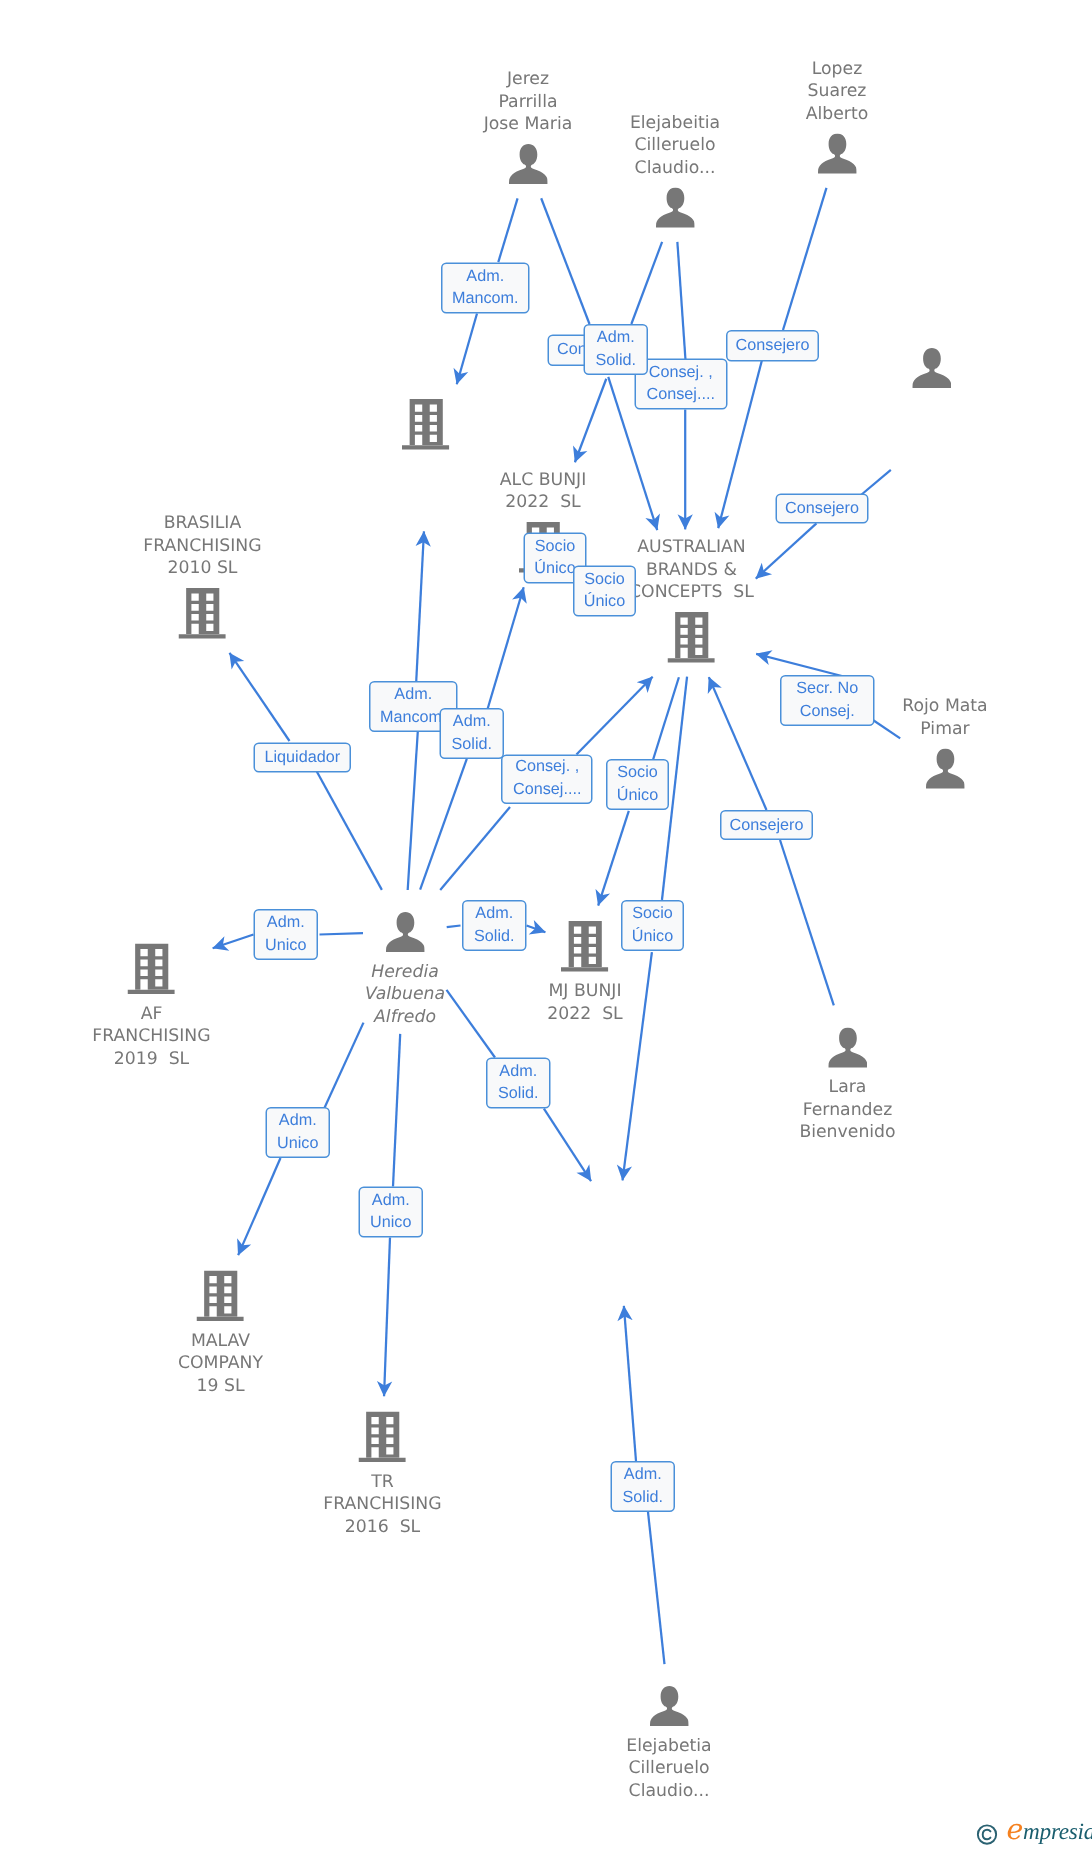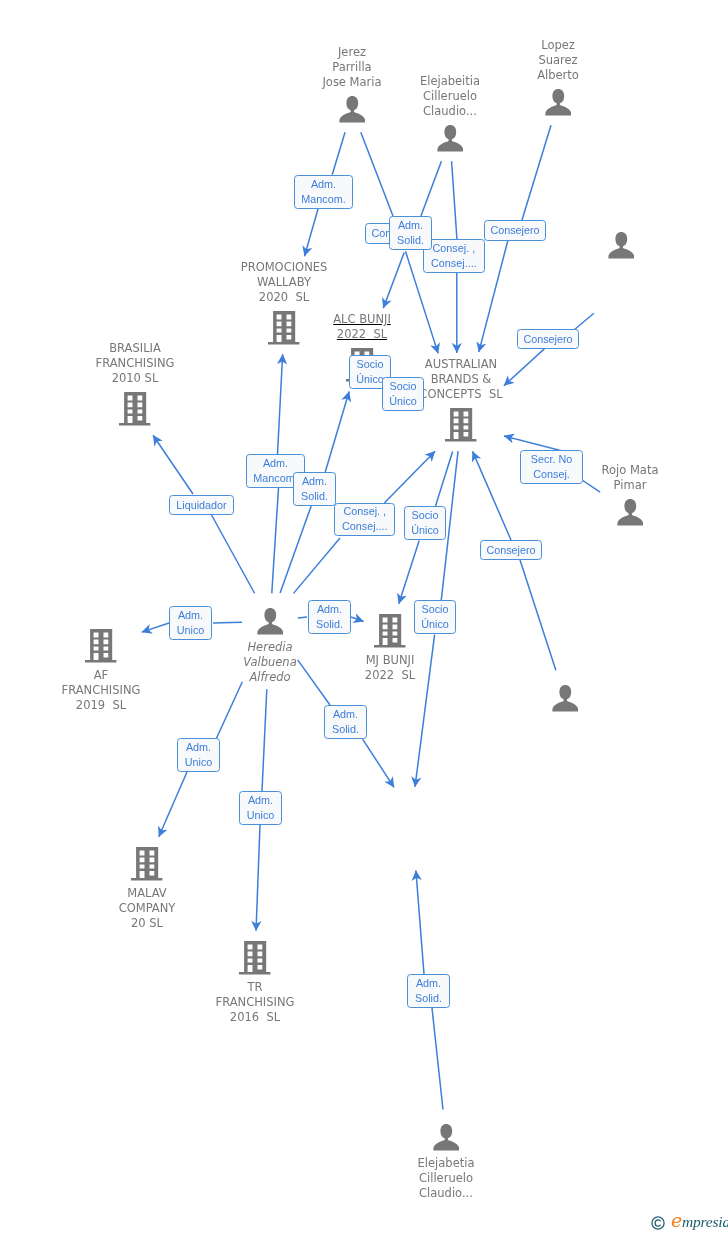--- a/index.html
+++ b/index.html
@@ -121,20 +121,23 @@
           <path fill="#777777" d="M13.25 0 C9.95 0 7.4 2.65 7.4 6.95 C7.4 10.45 8.85 13.0 10.75 13.75 C11.45 14.05 11.8 14.6 11.7 15.2 C11.6 15.9 10.95 16.35 9.75 16.75 C6.45 17.85 4.0 19.1 2.55 20.4 C0.95 21.85 0.35 23.3 0.35 25.5 L0.35 26.6 L26.25 26.6 L26.25 25.5 C26.25 23.3 25.65 21.85 24.05 20.4 C22.6 19.1 20.15 17.85 16.85 16.75 C15.65 16.35 15.0 15.9 14.9 15.2 C14.8 14.6 15.15 14.05 15.85 13.75 C17.75 13.0 19.2 10.45 19.2 6.95 C19.2 2.65 16.55 0 13.25 0 Z"></path>
         </svg>
       </div>
 </div>
 <div class="node" style="left:485.0px;top:685.0px;width:160px;height:77.4px;">
 <div class="iconwrap" style="height:26.6px;margin-bottom:5.8px">
         <svg class="icon" width="26.6" height="26.6" viewBox="0 0 26.6 26.6" xmlns="http://www.w3.org/2000/svg">
           <path fill="#777777" d="M13.25 0 C9.95 0 7.4 2.65 7.4 6.95 C7.4 10.45 8.85 13.0 10.75 13.75 C11.45 14.05 11.8 14.6 11.7 15.2 C11.6 15.9 10.95 16.35 9.75 16.75 C6.45 17.85 4.0 19.1 2.55 20.4 C0.95 21.85 0.35 23.3 0.35 25.5 L0.35 26.6 L26.25 26.6 L26.25 25.5 C26.25 23.3 25.65 21.85 24.05 20.4 C22.6 19.1 20.15 17.85 16.85 16.75 C15.65 16.35 15.0 15.9 14.9 15.2 C14.8 14.6 15.15 14.05 15.85 13.75 C17.75 13.0 19.2 10.45 19.2 6.95 C19.2 2.65 16.55 0 13.25 0 Z"></path>
         </svg>
       </div>
+<div class="label">Lara
+Fernandez
+Bienvenido</div>
 </div>
 <div class="node" style="left:366.0px;top:1124.0px;width:160px;height:77.4px;">
 <div class="iconwrap" style="height:26.6px;margin-bottom:5.8px">
         <svg class="icon" width="26.6" height="26.6" viewBox="0 0 26.6 26.6" xmlns="http://www.w3.org/2000/svg">
           <path fill="#777777" d="M13.25 0 C9.95 0 7.4 2.65 7.4 6.95 C7.4 10.45 8.85 13.0 10.75 13.75 C11.45 14.05 11.8 14.6 11.7 15.2 C11.6 15.9 10.95 16.35 9.75 16.75 C6.45 17.85 4.0 19.1 2.55 20.4 C0.95 21.85 0.35 23.3 0.35 25.5 L0.35 26.6 L26.25 26.6 L26.25 25.5 C26.25 23.3 25.65 21.85 24.05 20.4 C22.6 19.1 20.15 17.85 16.85 16.75 C15.65 16.35 15.0 15.9 14.9 15.2 C14.8 14.6 15.15 14.05 15.85 13.75 C17.75 13.0 19.2 10.45 19.2 6.95 C19.2 2.65 16.55 0 13.25 0 Z"></path>
         </svg>
       </div>
 <div class="label">Elejabetia
 Cilleruelo
 Claudio...</div>
@@ -143,40 +146,37 @@
 <div class="iconwrap" style="height:26.6px;margin-bottom:5.8px">
         <svg class="icon" width="26.6" height="26.6" viewBox="0 0 26.6 26.6" xmlns="http://www.w3.org/2000/svg">
           <path fill="#777777" d="M13.25 0 C9.95 0 7.4 2.65 7.4 6.95 C7.4 10.45 8.85 13.0 10.75 13.75 C11.45 14.05 11.8 14.6 11.7 15.2 C11.6 15.9 10.95 16.35 9.75 16.75 C6.45 17.85 4.0 19.1 2.55 20.4 C0.95 21.85 0.35 23.3 0.35 25.5 L0.35 26.6 L26.25 26.6 L26.25 25.5 C26.25 23.3 25.65 21.85 24.05 20.4 C22.6 19.1 20.15 17.85 16.85 16.75 C15.65 16.35 15.0 15.9 14.9 15.2 C14.8 14.6 15.15 14.05 15.85 13.75 C17.75 13.0 19.2 10.45 19.2 6.95 C19.2 2.65 16.55 0 13.25 0 Z"></path>
         </svg>
       </div>
 <div class="label">Heredia
 Valbuena
 Alfredo</div>
 </div>
 <div class="node" style="left:204.0px;top:260.2px;width:160px;height:84.4px;">
-<div class="label">PROMOCIONES
-WALLABY
-2020  SL</div>
 <div class="iconwrap" style="height:33.6px;margin-top:5.8px">
         <svg class="icon" width="31.4" height="33.6" viewBox="0 0 31.4 33.6" xmlns="http://www.w3.org/2000/svg">
           <path fill="#777777" fill-rule="evenodd" d="M5.1 0 H27.2 V31 H5.1 ZM8.6 3.6 h4.9 v4.9 H8.6 Z M18.5 3.6 h4.8 v4.9 H18.5 ZM8.6 10.6 h4.9 v4.6 H8.6 Z M18.5 10.6 h4.8 v4.6 H18.5 ZM8.6 17.4 h4.9 v4.2 H8.6 Z M18.5 17.4 h4.8 v4.2 H18.5 ZM8.6 23.9 h4.9 v7.1 H8.6 Z M18.5 23.9 h4.8 v4.7 H18.5 ZM0 30.9 H31.4 V33.6 H0 Z"></path>
         </svg>
       </div>
 </div>
 <div class="node" style="left:55.0px;top:341.2px;width:160px;height:84.4px;">
 <div class="label">BRASILIA
 FRANCHISING
 2010 SL</div>
 <div class="iconwrap" style="height:33.6px;margin-top:5.8px">
         <svg class="icon" width="31.4" height="33.6" viewBox="0 0 31.4 33.6" xmlns="http://www.w3.org/2000/svg">
           <path fill="#777777" fill-rule="evenodd" d="M5.1 0 H27.2 V31 H5.1 ZM8.6 3.6 h4.9 v4.9 H8.6 Z M18.5 3.6 h4.8 v4.9 H18.5 ZM8.6 10.6 h4.9 v4.6 H8.6 Z M18.5 10.6 h4.8 v4.6 H18.5 ZM8.6 17.4 h4.9 v4.2 H8.6 Z M18.5 17.4 h4.8 v4.2 H18.5 ZM8.6 23.9 h4.9 v7.1 H8.6 Z M18.5 23.9 h4.8 v4.7 H18.5 ZM0 30.9 H31.4 V33.6 H0 Z"></path>
         </svg>
       </div>
 </div>
-<div class="node" style="left:282.0px;top:312.2px;width:160px;height:69.4px;text-decoration:underline;">
+<div class="node" style="left:282.0px;top:312.2px;width:160px;height:69.4px;">
 <div class="label">ALC BUNJI
 2022  SL</div>
 <div class="iconwrap" style="height:33.6px;margin-top:5.8px">
         <svg class="icon" width="31.4" height="33.6" viewBox="0 0 31.4 33.6" xmlns="http://www.w3.org/2000/svg">
           <path fill="#777777" fill-rule="evenodd" d="M5.1 0 H27.2 V31 H5.1 ZM8.6 3.6 h4.9 v4.9 H8.6 Z M18.5 3.6 h4.8 v4.9 H18.5 ZM8.6 10.6 h4.9 v4.6 H8.6 Z M18.5 10.6 h4.8 v4.6 H18.5 ZM8.6 17.4 h4.9 v4.2 H8.6 Z M18.5 17.4 h4.8 v4.2 H18.5 ZM8.6 23.9 h4.9 v7.1 H8.6 Z M18.5 23.9 h4.8 v4.7 H18.5 ZM0 30.9 H31.4 V33.6 H0 Z"></path>
         </svg>
       </div>
 </div>
 <div class="node" style="left:381.0px;top:357.2px;width:160px;height:84.4px;">
 <div class="label">AUSTRALIAN
@@ -208,21 +208,21 @@
 2022  SL</div>
 </div>
 <div class="node" style="left:67.0px;top:847.0px;width:160px;height:84.4px;">
 <div class="iconwrap" style="height:33.6px;margin-bottom:5.8px">
         <svg class="icon" width="31.4" height="33.6" viewBox="0 0 31.4 33.6" xmlns="http://www.w3.org/2000/svg">
           <path fill="#777777" fill-rule="evenodd" d="M5.1 0 H27.2 V31 H5.1 ZM8.6 3.6 h4.9 v4.9 H8.6 Z M18.5 3.6 h4.8 v4.9 H18.5 ZM8.6 10.6 h4.9 v4.6 H8.6 Z M18.5 10.6 h4.8 v4.6 H18.5 ZM8.6 17.4 h4.9 v4.2 H8.6 Z M18.5 17.4 h4.8 v4.2 H18.5 ZM8.6 23.9 h4.9 v7.1 H8.6 Z M18.5 23.9 h4.8 v4.7 H18.5 ZM0 30.9 H31.4 V33.6 H0 Z"></path>
         </svg>
       </div>
 <div class="label">MALAV
 COMPANY
-20 SL</div>
+19 SL</div>
 </div>
 <div class="node" style="left:175.0px;top:941.0px;width:160px;height:84.4px;">
 <div class="iconwrap" style="height:33.6px;margin-bottom:5.8px">
         <svg class="icon" width="31.4" height="33.6" viewBox="0 0 31.4 33.6" xmlns="http://www.w3.org/2000/svg">
           <path fill="#777777" fill-rule="evenodd" d="M5.1 0 H27.2 V31 H5.1 ZM8.6 3.6 h4.9 v4.9 H8.6 Z M18.5 3.6 h4.8 v4.9 H18.5 ZM8.6 10.6 h4.9 v4.6 H8.6 Z M18.5 10.6 h4.8 v4.6 H18.5 ZM8.6 17.4 h4.9 v4.2 H8.6 Z M18.5 17.4 h4.8 v4.2 H18.5 ZM8.6 23.9 h4.9 v7.1 H8.6 Z M18.5 23.9 h4.8 v4.7 H18.5 ZM0 30.9 H31.4 V33.6 H0 Z"></path>
         </svg>
       </div>
 <div class="label">TR
 FRANCHISING
 2016  SL</div>

